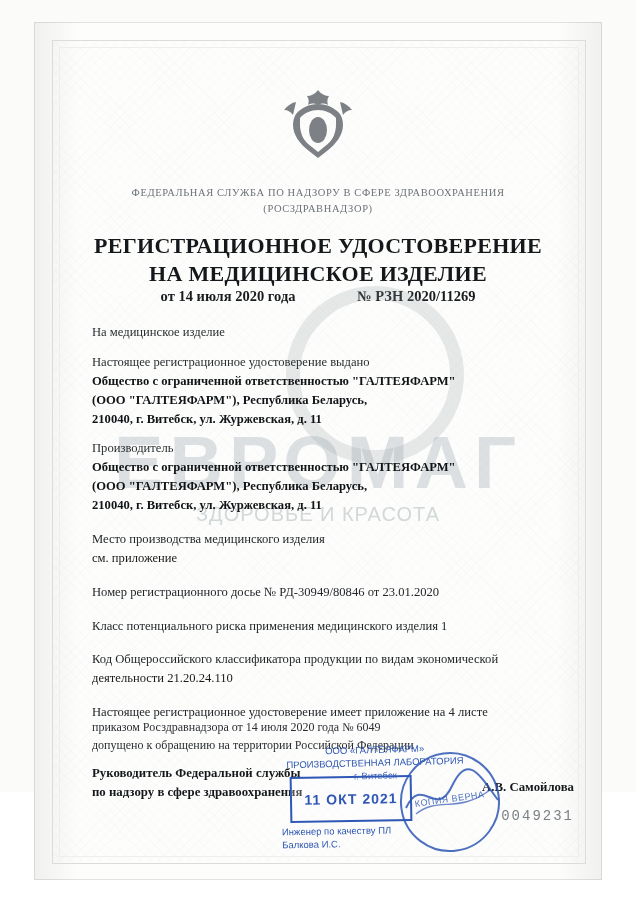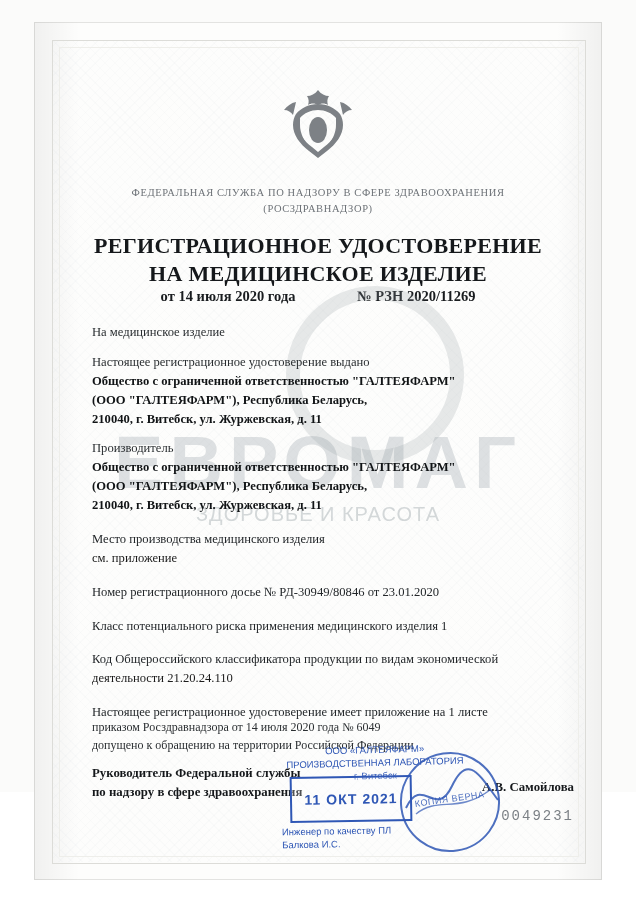--- a/index.html
+++ b/index.html
@@ -133,21 +133,21 @@
     <div class="val tight">(ООО "ГАЛТЕЯФАРМ"), Республика Беларусь,</div>
     <div class="val tight">210040, г. Витебск, ул. Журжевская, д. 11</div>
 
     <div class="p">Место производства медицинского изделия</div>
     <div class="tight">см. приложение</div>
 
     <div class="p">Номер регистрационного досье № РД-30949/80846 от 23.01.2020</div>
     <div class="p">Класс потенциального риска применения медицинского изделия 1</div>
     <div class="p">Код Общероссийского классификатора продукции по видам экономической</div>
     <div class="tight">деятельности 21.20.24.110</div>
-    <div class="p">Настоящее регистрационное удостоверение имеет приложение на 1 листе</div>
+    <div class="p">Настоящее регистрационное удостоверение имеет приложение на 4 листе</div>
   </div>
 
   <div class="footer">
     <div>приказом Росздравнадзора от 14 июля 2020 года № 6049</div>
     <div>допущено к обращению на территории Российской Федерации</div>
     <div class="signer">
       <div>Руководитель Федеральной службы</div>
       <div>по надзору в сфере здравоохранения</div>
       <div class="name">А.В. Самойлова</div>
     </div>

